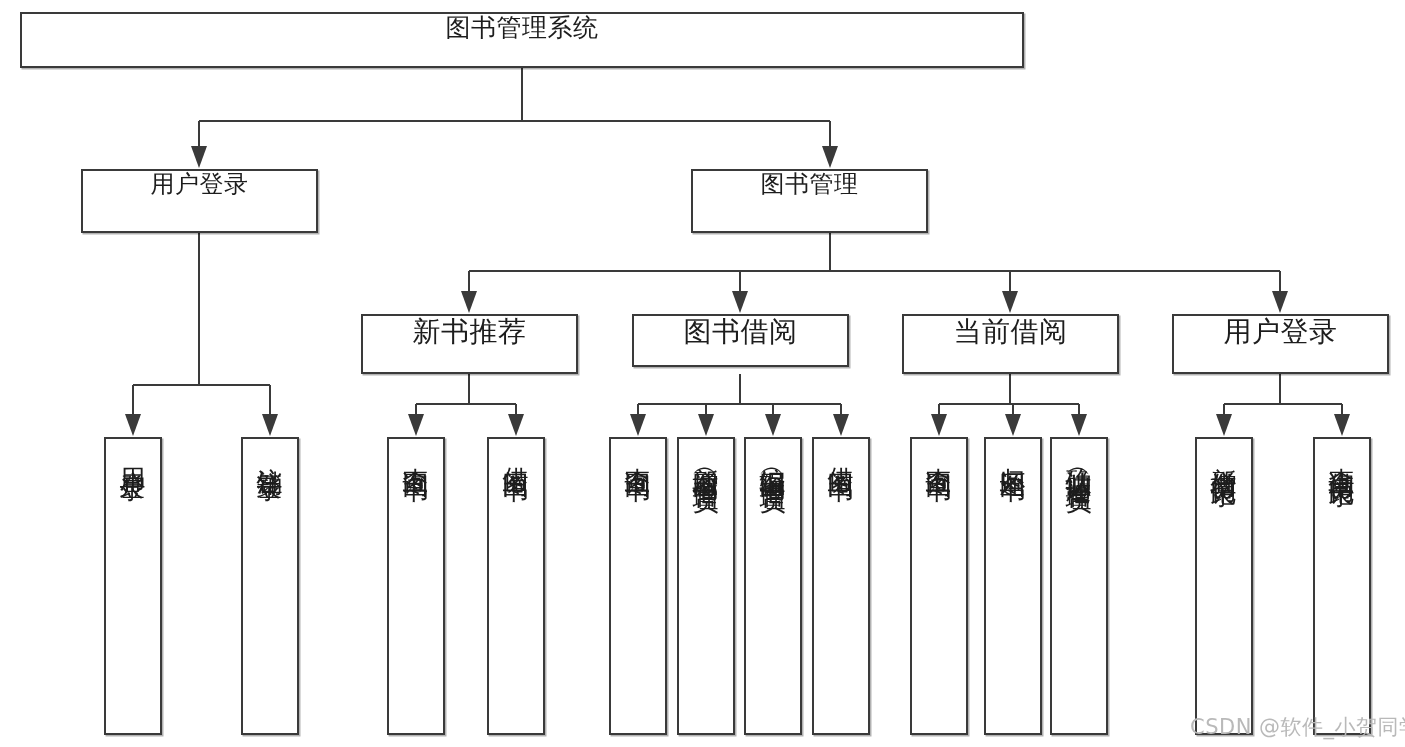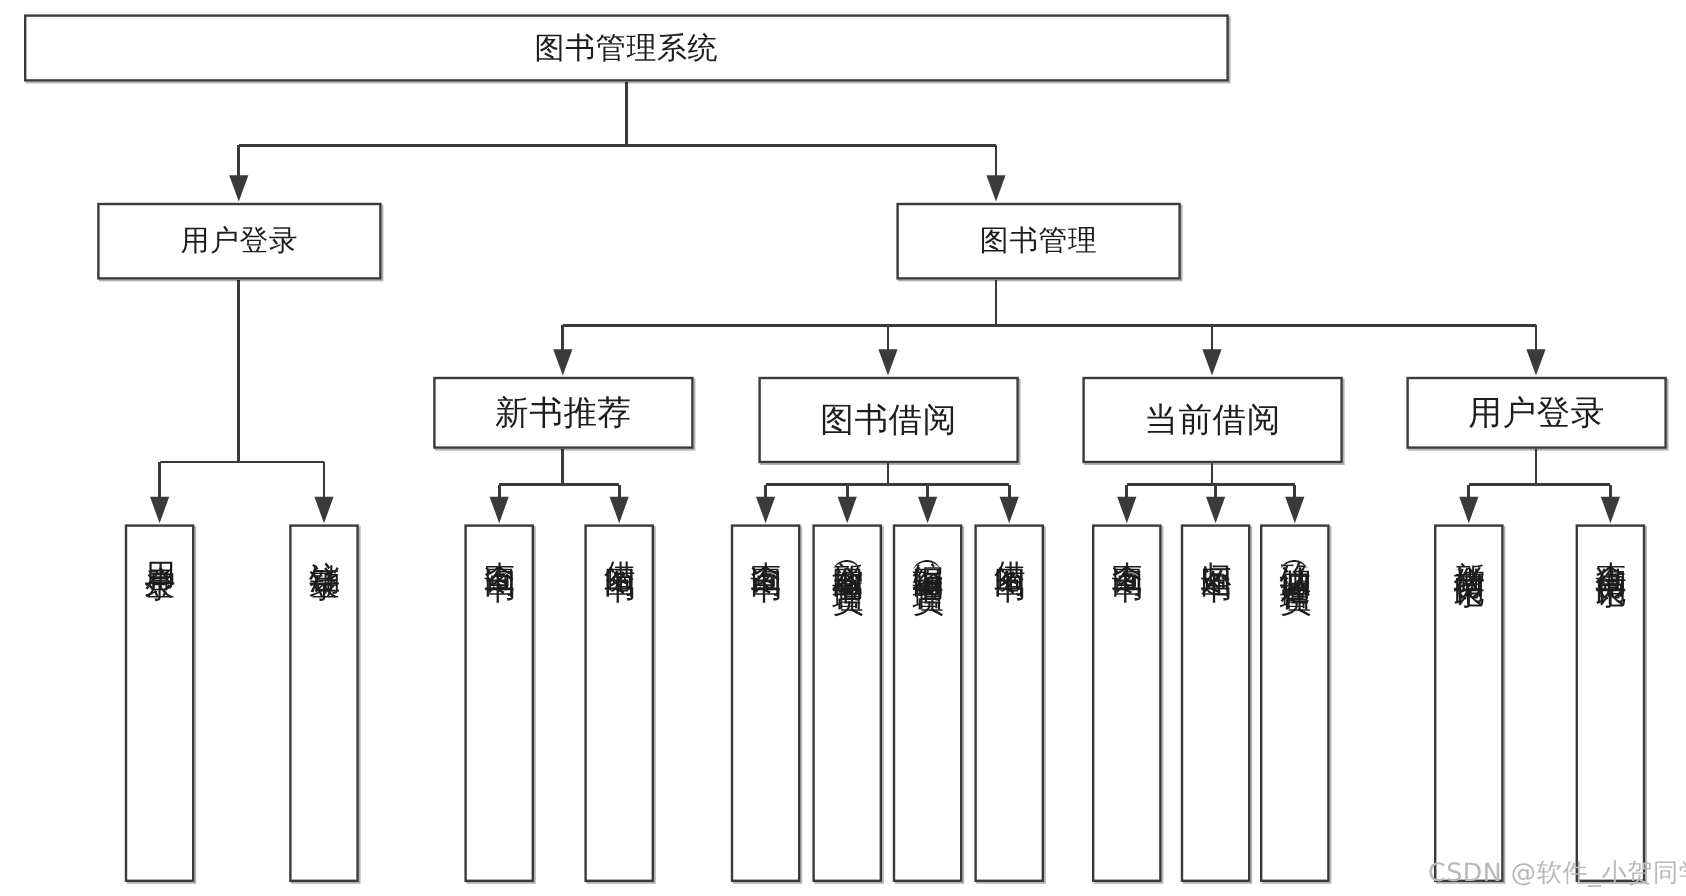--- a/index.html
+++ b/index.html
@@ -26,21 +26,20 @@
     height: 747px;
     pointer-events: none;
   }
   .node {
     position: absolute;
     box-sizing: border-box;
     background: #ffffff;
     border: 2px solid #3a3a3a;
     box-shadow: 1.5px 1.5px 0 rgba(0,0,0,0.30);
     display: flex;
-    align-items: center;
     justify-content: center;
     color: #1d1d1d;
     z-index: 2;
   }
   .node-label {
     display: block;
     line-height: 1.15;
     letter-spacing: 0.5px;
     white-space: nowrap;
   }
@@ -131,31 +130,31 @@
       <path d="M 1334 414 L 1350 414 L 1342 436 Z" fill="#3a3a3a"></path>
     </svg>
 
   <div class="node level1" id="node-root" style="left: 20px; top: 12px; width: 1004px; height: 56px;">
     <span class="node-label">图书管理系统</span>
   </div>
 
   <div class="node level2" id="node-l2-0" style="left: 81px; top: 169px; width: 237px; height: 64px;">
     <span class="node-label">用户登录</span>
   </div>
-  <div class="node level2" id="node-l2-1" style="left: 747px; top: 169px; width: 237px; height: 64px;">
+  <div class="node level2" id="node-l2-1" style="left: 691px; top: 169px; width: 237px; height: 64px;">
     <span class="node-label">图书管理</span>
   </div>
 
   <div class="node level3" id="node-l3-0" style="left: 361px; top: 314px; width: 217px; height: 60px;">
     <span class="node-label">新书推荐</span>
   </div>
-  <div class="node level3" id="node-l3-1" style="left: 632px; top: 314px; width: 217px; height: 72px;">
+  <div class="node level3" id="node-l3-1" style="left: 632px; top: 314px; width: 217px; height: 53px;">
     <span class="node-label">图书借阅</span>
   </div>
-  <div class="node level3" id="node-l3-2" style="left: 902px; top: 314px; width: 217px; height: 72px;">
+  <div class="node level3" id="node-l3-2" style="left: 902px; top: 314px; width: 217px; height: 60px;">
     <span class="node-label">当前借阅</span>
   </div>
   <div class="node level3" id="node-l3-3" style="left: 1172px; top: 314px; width: 217px; height: 60px;">
     <span class="node-label">用户登录</span>
   </div>
 
   <div class="node leaf" id="node-leaf-0" style="left: 104px; top: 437px; width: 58px; height: 298px;">
     <span class="node-label">用户登录</span>
   </div>
   <div class="node leaf" id="node-leaf-1" style="left: 241px; top: 437px; width: 58px; height: 298px;">

